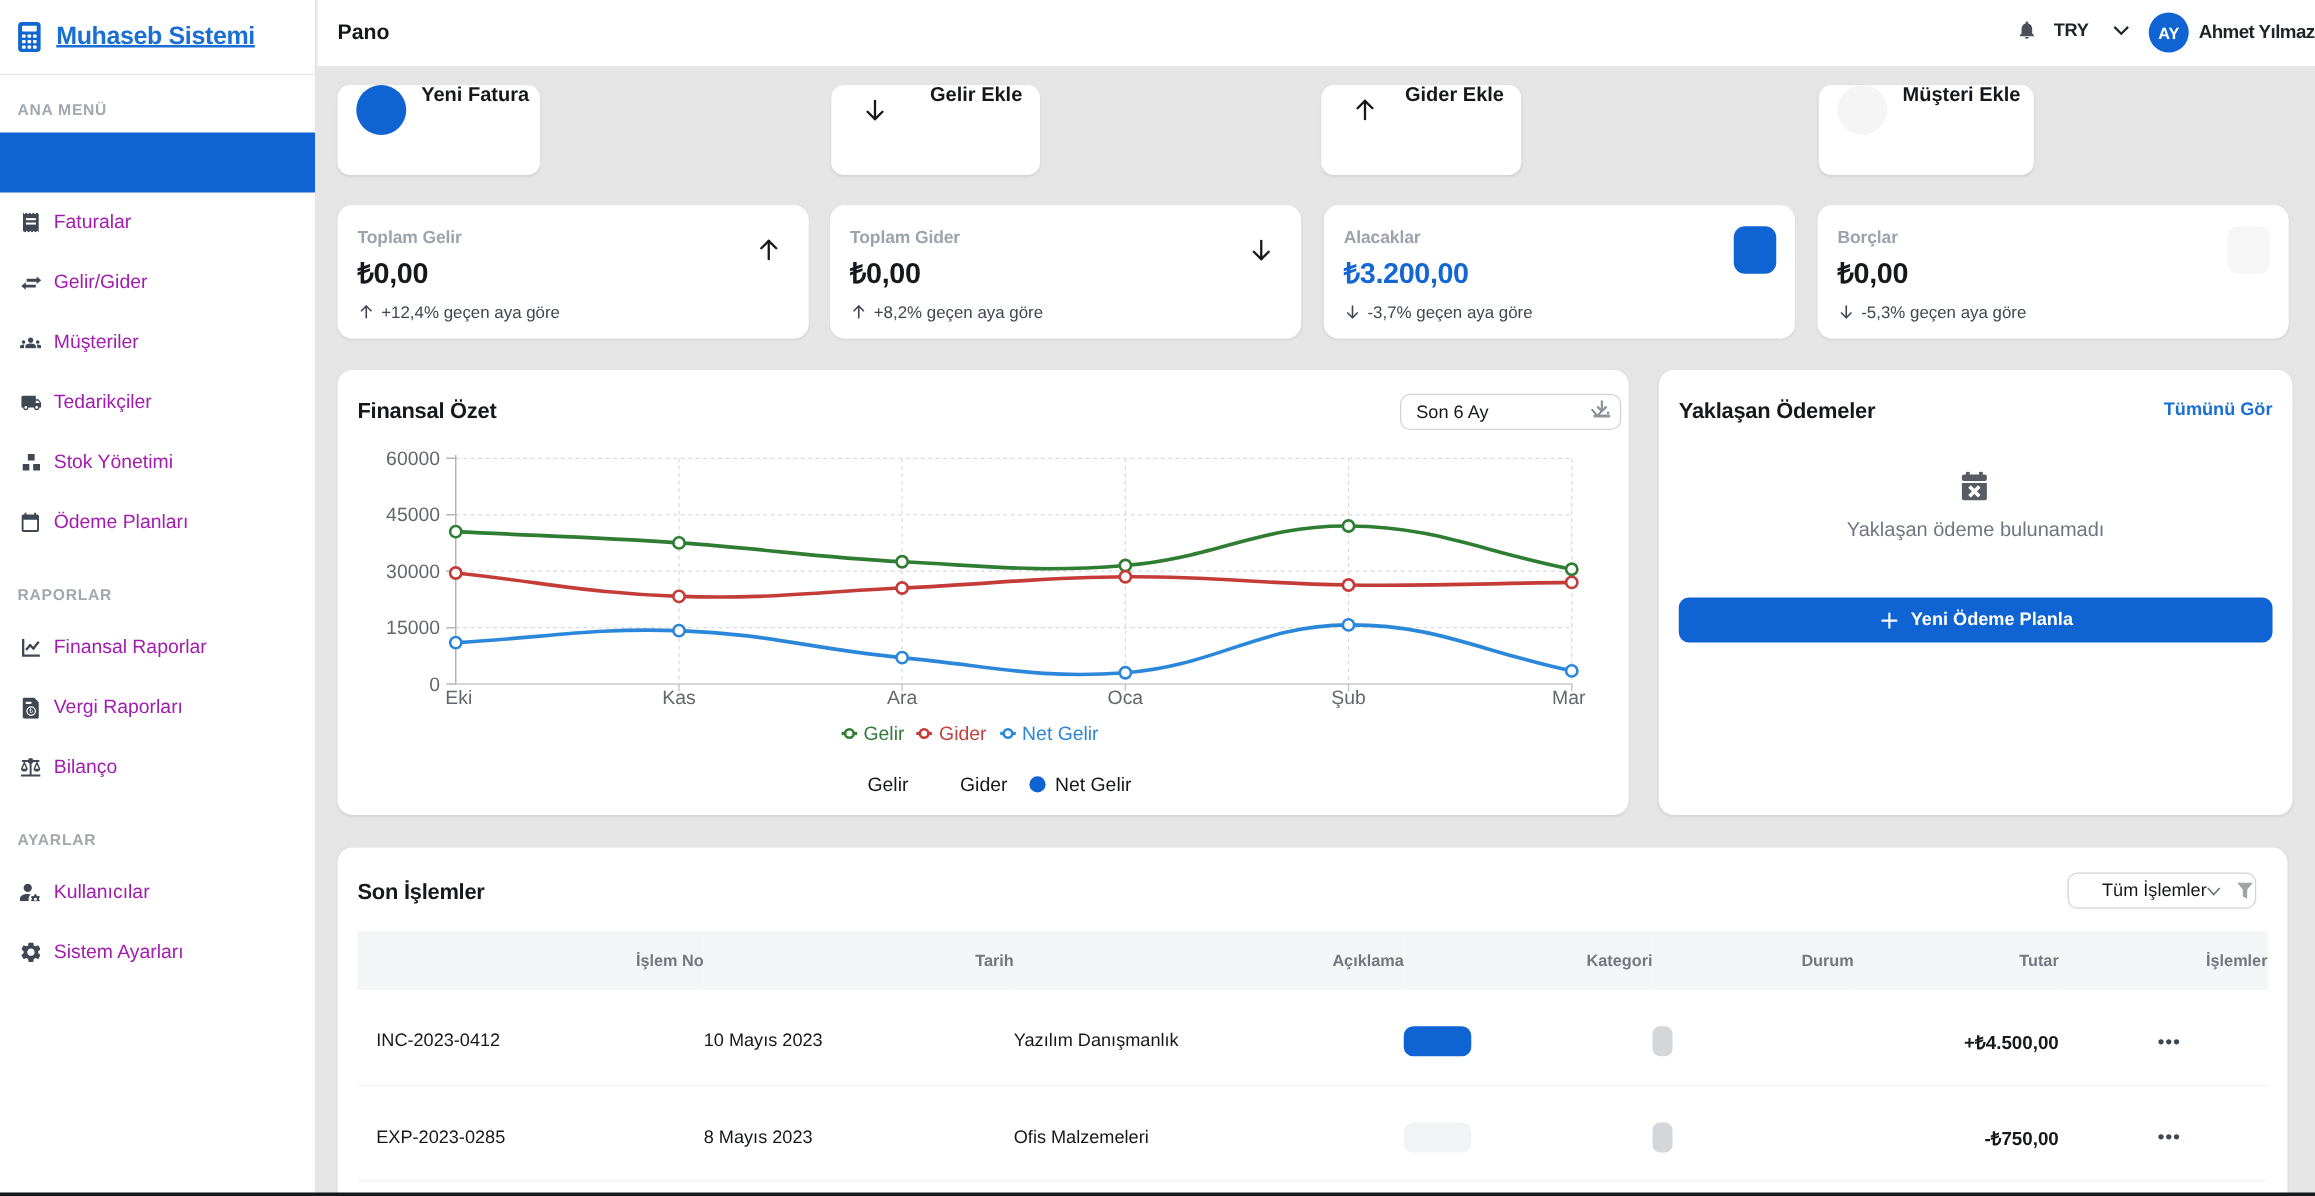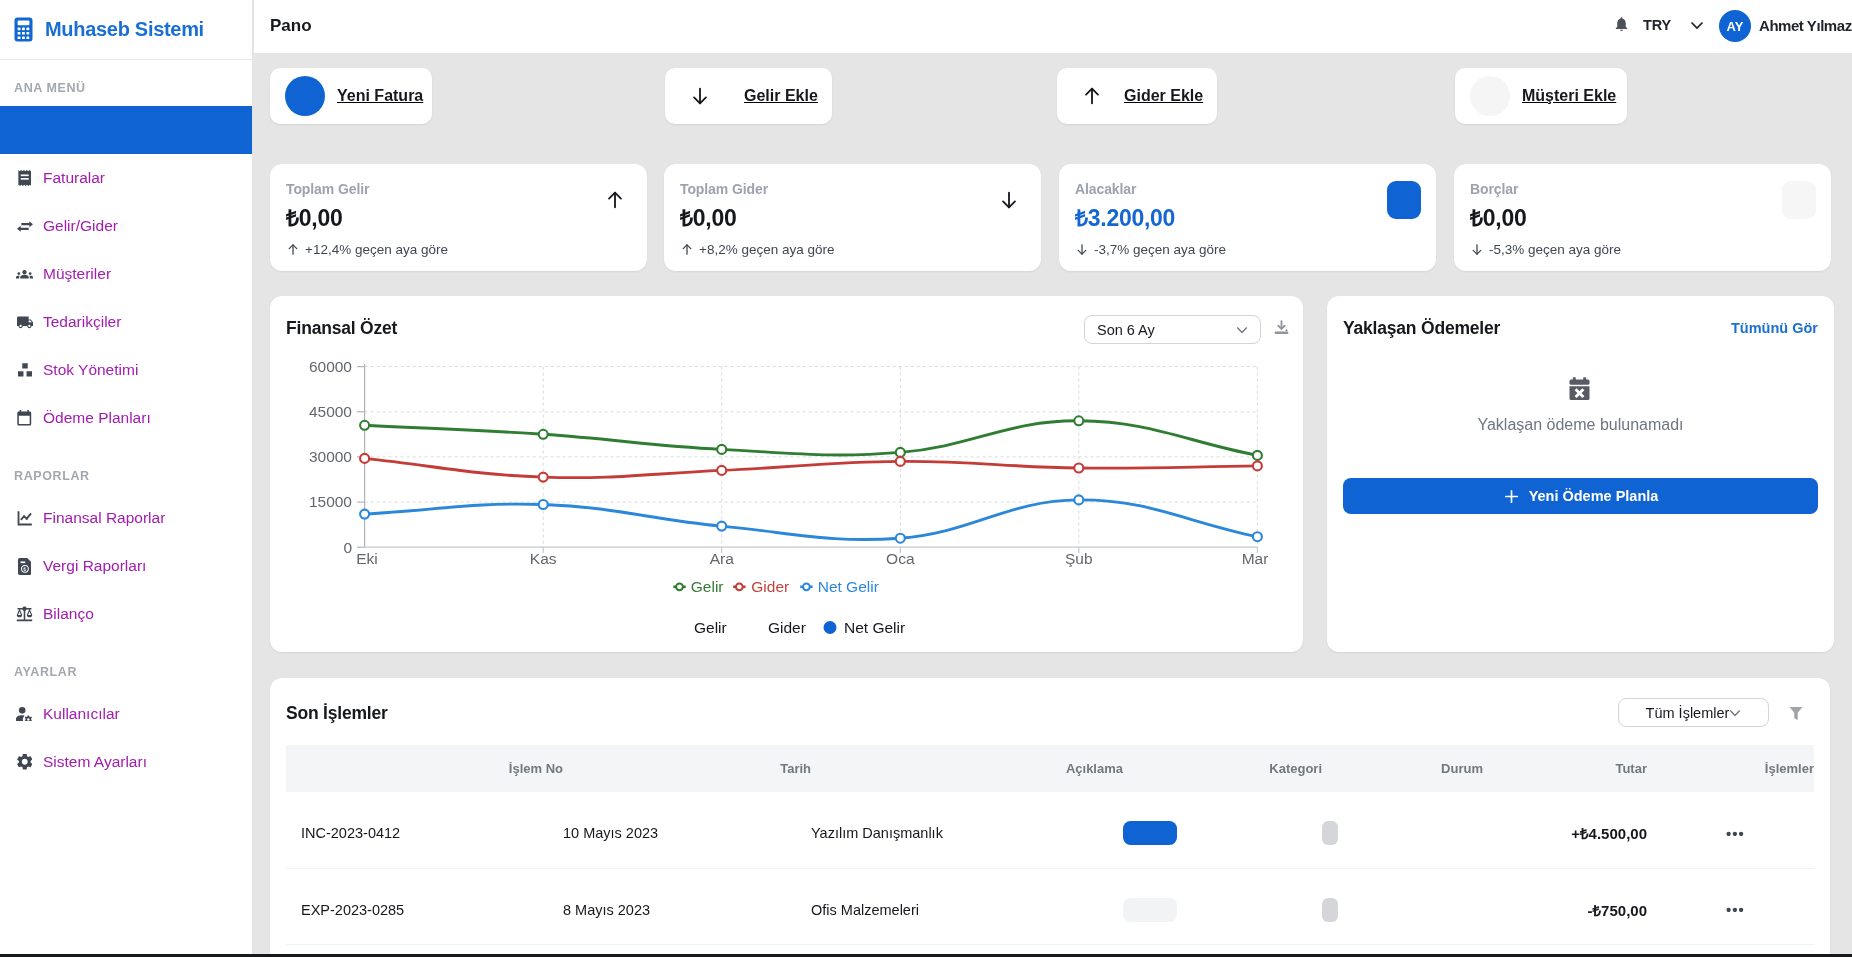--- a/index.html
+++ b/index.html
@@ -5,51 +5,51 @@
 * { margin:0; padding:0; box-sizing:border-box; }
 html,body { width:1852px; height:957px; overflow:hidden; background:#e5e5e5;
   font-family:"Liberation Sans", sans-serif; position:relative; }
 .abs { position:absolute; }
 .card { position:absolute; background:#fff; border-radius:12px; box-shadow:0 1px 2px rgba(0,0,0,.07); }
 
 
 #sidebar { position:absolute; left:0; top:0; width:253px; height:954px; background:#fff;
   border-right:1px solid #e2e2e2; }
 #sbhead { height:60px; border-bottom:1px solid #e5e7eb; display:flex; align-items:center; padding-left:14px; }
-#sbhead .logo-txt { color:#1a6fd4; font-size:20px; font-weight:bold; margin-left:12px; letter-spacing:-0.3px; }
+#sbhead .logo-txt { color:#1a6fd4; font-size:20px; font-weight:bold; margin-left:12px; letter-spacing:-0.3px;text-decoration:underline; }
 .sb-label { color:#a3a7ae; font-size:12.5px; font-weight:bold; letter-spacing:0.6px; padding-left:14px; }
 #active-bar { position:absolute; left:0; top:106px; width:252px; height:48px; background:#0f63d2; }
 .sb-item { position:absolute; left:0; width:252px; height:48px; display:flex; align-items:center; color:#a21caf; font-size:15.5px; }
 .sb-item .ic { width:17px; height:20px; margin-left:16px; margin-right:10px; display:flex; align-items:center; justify-content:center; flex:none; }
 .sb-item .ic svg { display:block; }
 
 
 #topbar { position:absolute; left:254px; top:0; width:1598px; height:53px; background:#fff; }
 #pano { position:absolute; left:270px; top:16px; font-size:17px; font-weight:bold; color:#16181d; }
 
 
-.acard { position:absolute; top:68px; height:56px; background:#fff; border-radius:10px;
-  box-shadow:0 1px 2px rgba(0,0,0,.08); display:flex; align-items:center; padding:0 0 0 15px; overflow:hidden;text-decoration:underline; }
+.acard { position:absolute; top:68px; height:72px; background:#fff; border-radius:10px;
+  box-shadow:0 1px 2px rgba(0,0,0,.08); display:flex; align-items:flex-start; padding:0 0 0 15px; overflow:hidden; }
 .acard .circ { width:40px; height:40px; border-radius:50%; display:flex; align-items:center; justify-content:center; }
 .acard .lbl { font-size:16px; font-weight:bold; color:#16181d; margin-left:12px; white-space:nowrap; }
 
 
 .scard { position:absolute; top:164px; width:377px; height:107px; background:#fff; border-radius:12px;
   box-shadow:0 1px 2px rgba(0,0,0,.07); padding:17px 16px; }
 .scard .t { font-size:14px; color:#9ca3af; font-weight:bold; letter-spacing:-0.1px; }
 .scard .v { font-size:23px; font-weight:bold; color:#16181d; margin-top:4px; letter-spacing:-0.3px; }
 .scard .chg { position:absolute; left:16px; top:78px; font-size:13.5px; color:#3f4752; display:flex; align-items:center; gap:5px; }
 .scard .icbox { position:absolute; right:15px; top:17px; width:34px; height:38px; border-radius:9px;
   display:flex; align-items:center; justify-content:center; }
 
 
 #chartcard { left:270px; top:296px; width:1033px; height:356px; }
 #chartcard h2, #upcoming h2, #txcard h2 { font-size:17.5px; font-weight:bold; color:#16181d; letter-spacing:-0.2px; }
 .select { background:#fff; border:1px solid #d4d4d8; border-radius:8px; font-size:14.5px; color:#16181d;
-  display:flex; align-items:center; justify-content:space-between; padding:0 12px 0 12px; }
+  display:flex; align-items:center; justify-content:space-between; padding:0 12px 0 12px;margin-left:36px; }
 
 
 #upcoming { left:1327px; top:296px; width:507px; height:356px; }
 #btn-plan { position:absolute; left:16px; top:182px; width:475px; height:36px; background:#0f63d2;
   border-radius:8px; color:#fff; font-size:14.5px; font-weight:bold; display:flex; align-items:center;
   justify-content:center; gap:9px; }
 
 
 #txcard { left:270px; top:678px; width:1560px; height:279px; border-bottom-left-radius:0; border-bottom-right-radius:0; }
 #txcard table { border-collapse:collapse; width:1528px; margin:0 16px; font-size:14px; }

